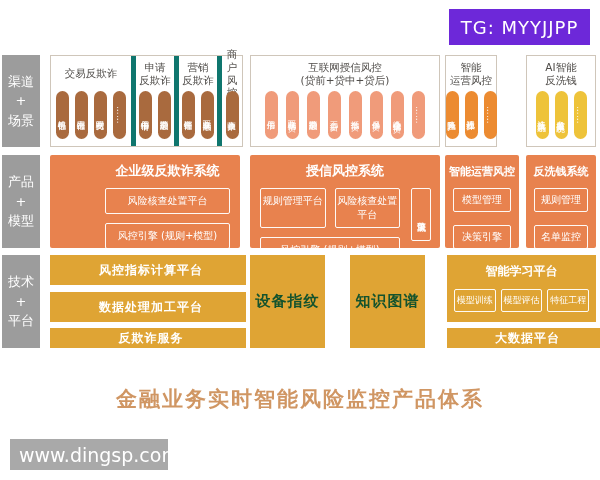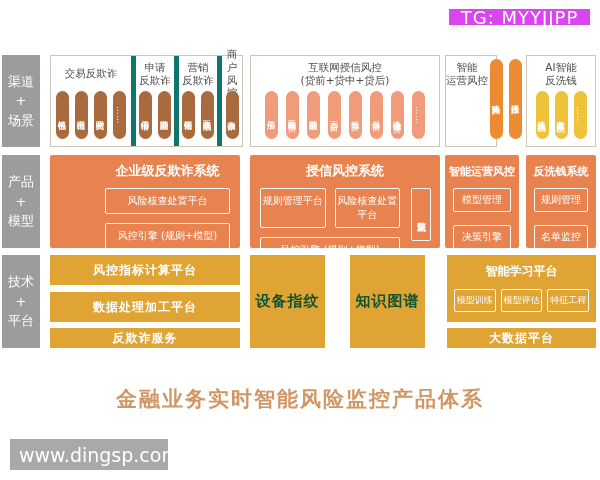--- a/index.html
+++ b/index.html
@@ -1,32 +1,32 @@
 <!DOCTYPE html>
 <html><head>
 <meta charset="utf-8">
 <style>
   html,body{margin:0;padding:0;background:#fff;}
   .canvas{
     position:relative;width:600px;height:480px;background:#fff;overflow:hidden;
     font-family:"DejaVu Sans","Liberation Sans",sans-serif;
   }
   
-  .tg-badge{position:absolute;left:449px;top:9px;width:141px;height:16px;background:#d946ef;
+  .tg-badge{position:absolute;left:449px;top:9px;width:141px;height:36px;background:#6d28d9;
     color:#fff;font-size:18px;display:flex;align-items:center;justify-content:center;letter-spacing:1px;}
   
   .rlabel{position:absolute;left:2px;width:38px;background:#9c9c9c;color:#fff;
     display:flex;align-items:center;justify-content:center;text-align:center;
     font-size:13px;line-height:1.5;white-space:pre-line;}
   
   .r1box{position:absolute;top:55px;height:92px;background:#fff;border:1px solid #cfc6ba;
     box-sizing:border-box;}
   #fraud-groups{left:50px;width:193px;display:flex;}
   #credit-box{left:250px;width:190px;display:flex;flex-direction:column;}
-  #ops-box{left:445px;width:52px;display:flex;}
+  #ops-box{left:445px;width:52px;display:flex;flex-direction:column;}
   #aml-box{left:526px;width:70px;display:flex;flex-direction:column;}
   .fgcell{display:flex;flex-direction:column;box-sizing:border-box;}
   .fgcell + .fgcell{border-left:5px solid #0f766e;}
   .gtitle{height:29px;display:flex;align-items:center;justify-content:center;text-align:center;
     color:#4f4c49;font-size:10.5px;line-height:1.2;white-space:pre-line;padding-top:3px;flex:none;}
   .pills{flex:1;display:flex;justify-content:center;gap:6px;padding:3px 2px 7px;}
   #credit-box .pills{gap:8px;}
   .pill{width:13px;border-radius:7px;color:#fff;writing-mode:vertical-rl;
     display:flex;align-items:center;justify-content:center;
     font-size:8.5px;letter-spacing:0.5px;box-sizing:border-box;}
@@ -49,21 +49,21 @@
     font-size:10px;padding:5px 1px;box-sizing:border-box;}
   .half{flex:1;}
   .full{width:100%;}
   .vbox{position:absolute;right:9px;top:33px;width:18px;height:51px;
     border:1px solid rgba(255,255,255,.95);border-radius:2px;writing-mode:vertical-rl;
     display:flex;align-items:center;justify-content:center;font-size:9px;}
   .sysstack{display:flex;flex-direction:column;gap:13px;padding:9px 8px 0;}
   .sysstack .wbox{padding:4px 1px;}
   
   .bar{position:absolute;background:#dfa434;color:#fff;display:flex;align-items:center;
-    justify-content:center;font-weight:bold;font-size:12px;letter-spacing:1px;}
+    justify-content:center;font-weight:bold;font-size:12px;letter-spacing:1px;padding-left:6px;}
   #bar-risk{left:50px;top:255px;width:190px;height:30px;}
   #bar-data{left:50px;top:292px;width:190px;height:30px;}
   #bar-antifraud{left:50px;top:328px;width:190px;height:20px;}
   #bar-bigdata{left:447px;top:328px;width:149px;height:20px;}
   .bigcell{position:absolute;top:255px;width:75px;height:93px;background:#dfa434;color:#14532d;
     display:flex;align-items:center;justify-content:center;font-weight:bold;font-size:15px;letter-spacing:1px;}
   #cell-device{left:250px;}
   #cell-knowledge{left:350px;}
   #learn-box{position:absolute;left:447px;top:255px;width:149px;height:67px;background:#dfa434;
     color:#fff;box-sizing:border-box;}

